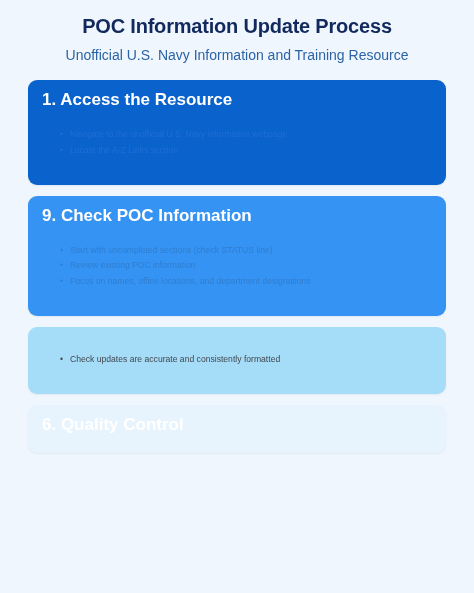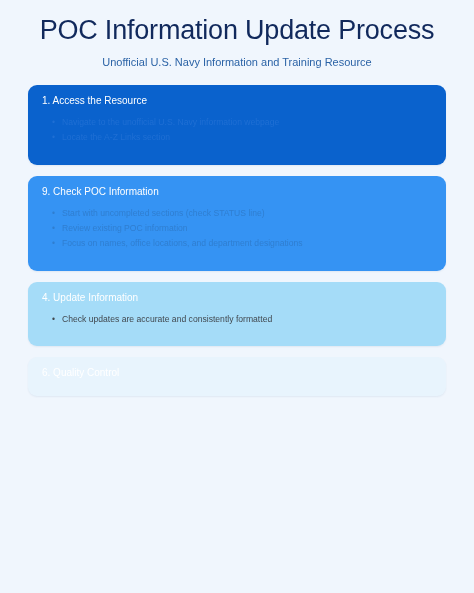--- a/index.html
+++ b/index.html
@@ -20,51 +20,51 @@
     background: #f0f6fd;
     padding: 0;
     position: relative;
   }
   .header {
     padding: 14px 18px 10px 18px;
     text-align: center;
   }
   .doc-title {
     margin: 0;
-    font-size: 27px;
-    font-weight: normal;
+    font-size: 20px;
+    font-weight: bold;
     color: #11295c;
     letter-spacing: -0.2px;
     line-height: 1.25;
   }
   .doc-subtitle {
     margin: 7px 0 0 0;
-    font-size: 11px;
+    font-size: 14px;
     font-weight: normal;
     color: #2b63a6;
     line-height: 1.3;
   }
   .steps {
     padding: 6px 28px 0 28px;
   }
   .step-card {
     border-radius: 9px;
     padding: 9px 14px 11px 14px;
     margin-bottom: 11px;
     box-sizing: border-box;
     box-shadow: 0 1px 2px rgba(20,60,120,0.07);
   }
   .step-title {
     margin: 0 0 6px 0;
-    font-size: 10px;
-    font-weight: normal;
+    font-size: 17px;
+    font-weight: bold;
     line-height: 1.3;
   }
   .step-list {
-    margin: 8px;
+    margin: 16px;
     padding: 0;
     list-style: none;
   }
   .step-list li {
     font-size: 8.6px;
     line-height: 1.55;
     padding: 1px 0 1px 12px;
     position: relative;
   }
   .step-list li::before {
@@ -140,21 +140,20 @@
       <h2 class="step-title">9. Check POC Information</h2>
       <ul class="step-list">
         <li>Start with uncompleted sections (check STATUS line)</li>
         <li>Review existing POC information</li>
         <li>Focus on names, office locations, and department designations</li>
       </ul>
     </div>
 
 
     <div class="step-card card-4">
-      <h2 class="step-title">4. Update Information</h2>
       <ul class="step-list">
         <li>Check updates are accurate and consistently formatted</li>
       </ul>
     </div>
 
 
     <div class="step-card card-6">
       <h2 class="step-title">6. Quality Control</h2>
     </div>
 

